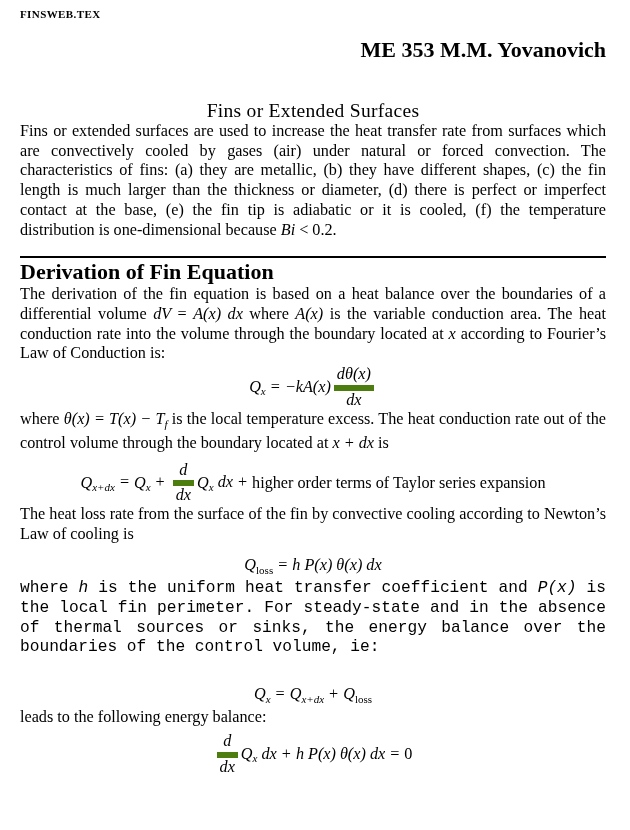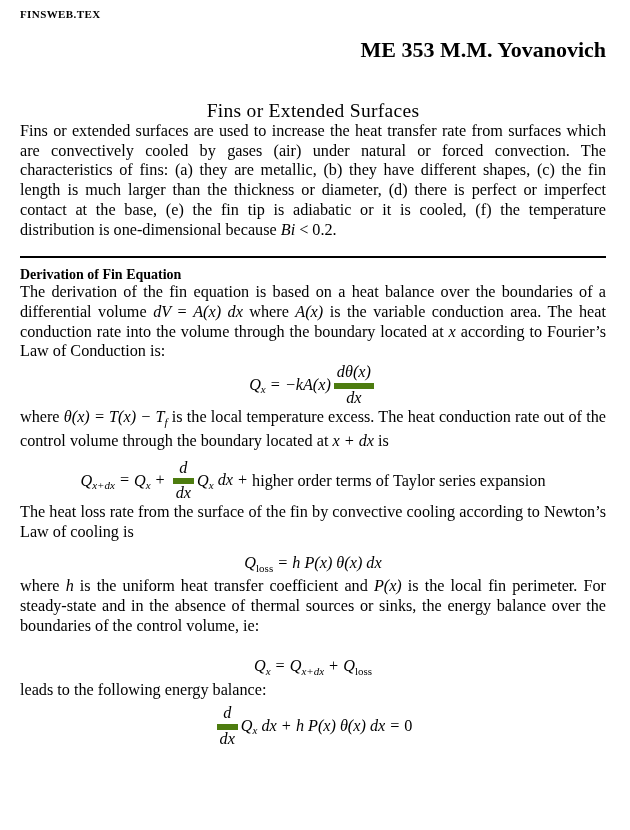--- a/index.html
+++ b/index.html
@@ -24,39 +24,39 @@
   }
 
   p.body {
     margin: 0; font-size: 16.2px; line-height: 19.7px;
     text-align: justify;
   }
   .m-intro   { margin-top: 28px; }
   .m-para2   { margin-top: 9px; }
   .m-para3   { margin-top: 8px; }
   .m-para4   { margin-top: 7px; }
-  .m-para5   { margin-top: 9px; }
+  .m-para5   { margin-top: 9px; font-family: Liberation Mono, monospace; }
   .m-para6   { margin-top: 15px; }
 
   .rule {
     margin-top: 16px; height: 2px; background: #000000;
     border: none; width: 100%;
   }
   .section-heading {
-    margin-top: 9px; font-size: 14px; font-weight: bold;
+    margin-top: 1px; font-size: 22px; font-weight: bold;
   }
 
   .eq {
     text-align: center; font-size: 16.2px; line-height: 20px;
     white-space: nowrap;
   }
   .m-eq1 { margin-top: 2px; }
   .m-eq2 { margin-top: 8px; }
   .m-eq3 { margin-top: 10px; }
-  .m-eq4 { margin-top: 20px; }
+  .m-eq4 { margin-top: 26px; }
   .m-eq5 { margin-top: 5px; }
 
   .mi { font-style: italic; }
   .sb { font-size: 11px; vertical-align: -3.5px; }
   .rel { padding: 0 5px; }
   .op  { padding: 0 5px; }
   .sp  { padding-left: 4px; }
 
   .frac {
     display: inline-block; vertical-align: middle;

